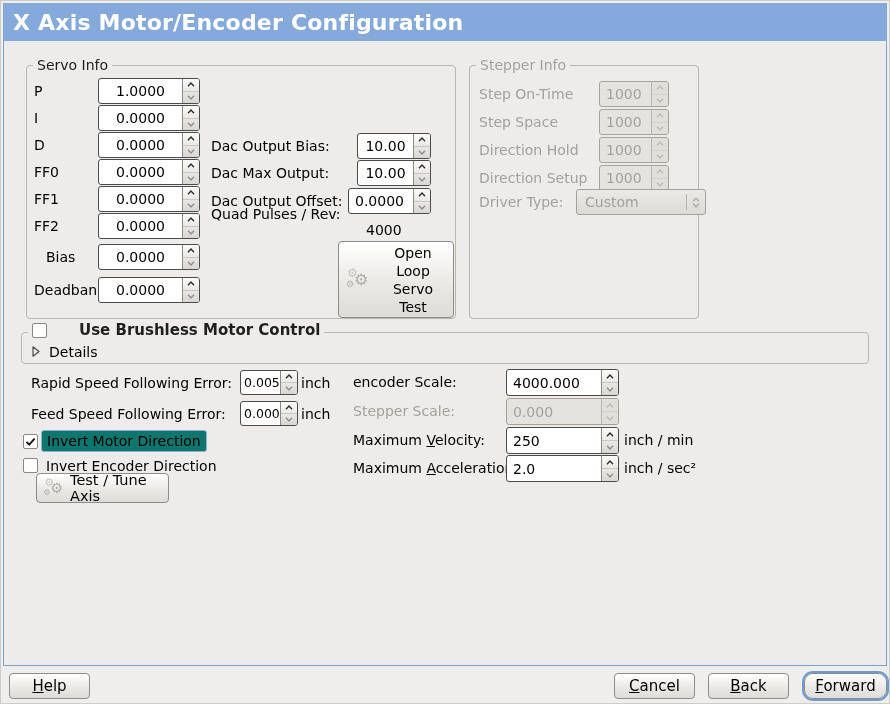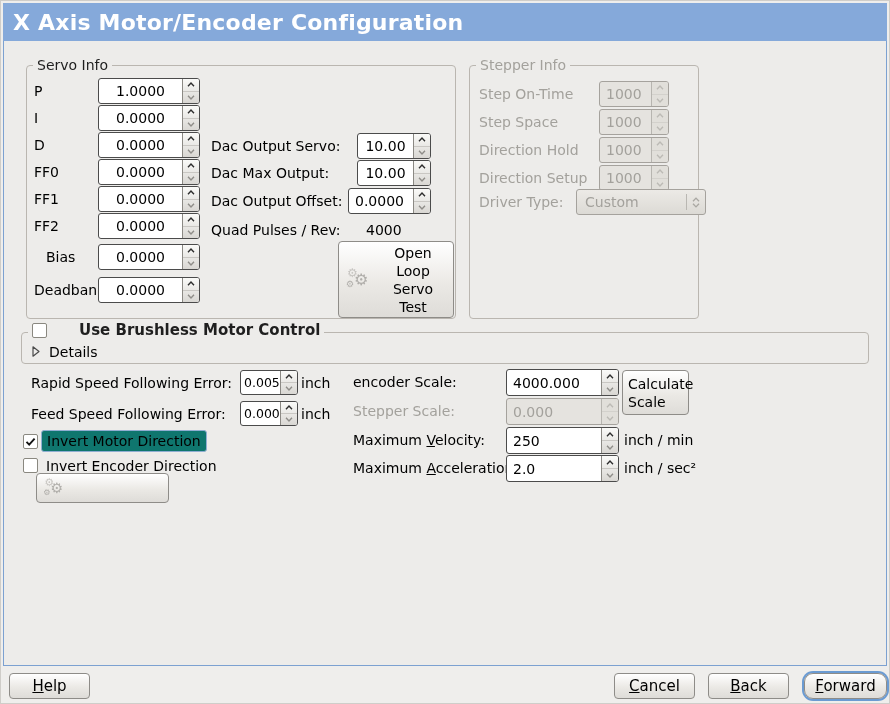--- a/index.html
+++ b/index.html
@@ -202,24 +202,24 @@
           </svg>
         </div>
         <div class="sb down">
           <svg width="8" height="5" viewBox="0 0 8 5">
             <path d="M1 0.8L4 3.9 7 0.8" fill="none" stroke="currentColor" stroke-width="1.4"></path>
           </svg>
         </div>
       </div>
     </div>
 
-  <span class="lbl" style="left:210px;top:137px;">Dac Output Servo:</span>
+  <span class="lbl" style="left:210px;top:137px;">Dac Output Bias:</span>
   <span class="lbl" style="left:210px;top:164px;">Dac Max Output:</span>
   <span class="lbl" style="left:210px;top:192px;">Dac Output Offset:</span>
-  <span class="lbl" style="left:210px;top:221px;">Quad Pulses / Rev:</span>
+  <span class="lbl" style="left:210px;top:205px;">Quad Pulses / Rev:</span>
   <span class="static-val" style="left:365px;top:221px;">4000</span>
 
   <div class="spin center" style="left:356px;top:132px;width:74px;">
     <div class="val">10.00</div>
       <div class="btns">
         <div class="sb up">
           <svg width="8" height="5" viewBox="0 0 8 5">
             <path d="M1 4.2L4 1.1 7 4.2" fill="none" stroke="currentColor" stroke-width="1.4"></path>
           </svg>
         </div>
@@ -415,24 +415,20 @@
             <path d="M1 4.2L4 1.1 7 4.2" fill="none" stroke="currentColor" stroke-width="1.4"></path>
           </svg>
         </div>
         <div class="sb down">
           <svg width="8" height="5" viewBox="0 0 8 5">
             <path d="M1 0.8L4 3.9 7 0.8" fill="none" stroke="currentColor" stroke-width="1.4"></path>
           </svg>
         </div>
       </div>
     </div>
-  <div class="btn" style="left:621px;top:369px;width:67px;height:45px;justify-content:flex-start;padding-left:5px;">
-    <span class="multiline" style="text-align:left;">Calculate
-Scale</span>
-  </div>
 
   <span class="lbl dim" style="left:352px;top:402px;">Stepper Scale:</span>
   <div class="spin disabled" style="left:505px;top:397px;width:113px;height:27px;">
     <div class="val">0.000</div>
       <div class="btns">
         <div class="sb up">
           <svg width="8" height="5" viewBox="0 0 8 5">
             <path d="M1 4.2L4 1.1 7 4.2" fill="none" stroke="currentColor" stroke-width="1.4"></path>
           </svg>
         </div>
@@ -489,20 +485,21 @@
 
   <span class="checkbox" style="left:22px;top:457px;"></span>
   <span class="lbl" style="left:45px;top:457px;">Invert Encoder Direction</span>
 
   <div class="btn gearbtn" style="left:35px;top:472px;width:133px;height:30px;padding-left:6px;gap:3px;">
     <span class="gears" style="width:24px;height:24px;transform:scale(0.9);">
       <span class="g1">⚙</span>
         <span class="g2">⚙</span>
         <span class="g3">⚙</span>
     </span>
+    <span style="font-size:14.5px;">Test / Tune Axis</span>
   </div>
 
   <div class="btn" style="left:8px;top:672px;width:81px;height:26px;">
     <span><span class="u">H</span><span>elp</span></span>
   </div>
   <div class="btn" style="left:613px;top:672px;width:81px;height:26px;">
     <span><span class="u">C</span><span>ancel</span></span>
   </div>
   <div class="btn" style="left:707px;top:672px;width:81px;height:26px;">
     <span><span class="u">B</span><span>ack</span></span>

